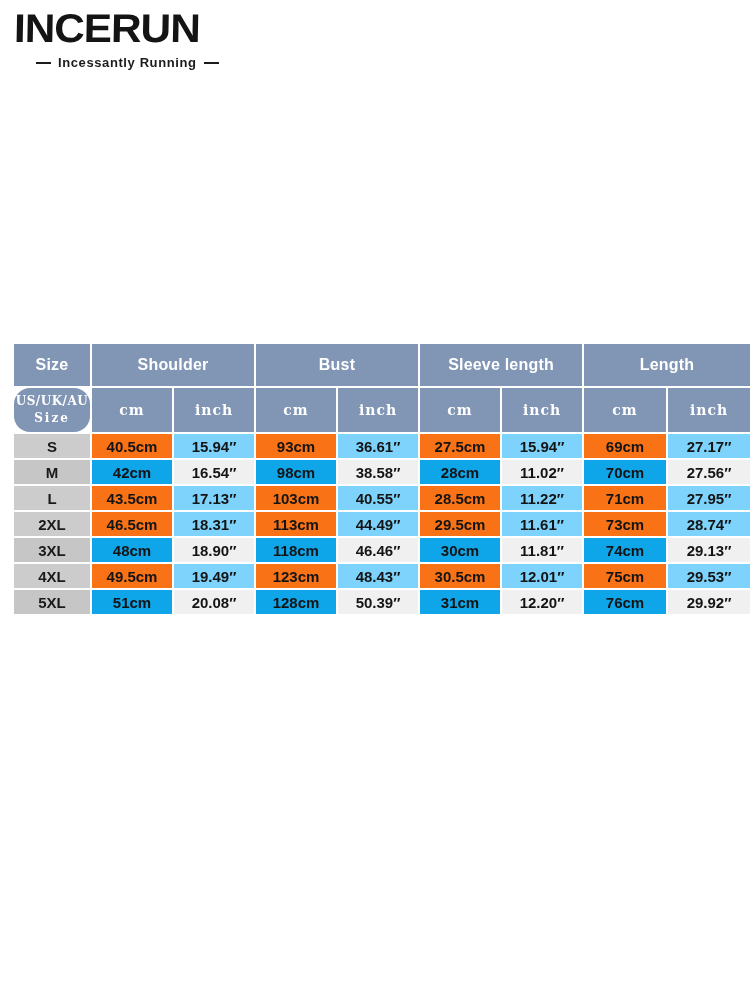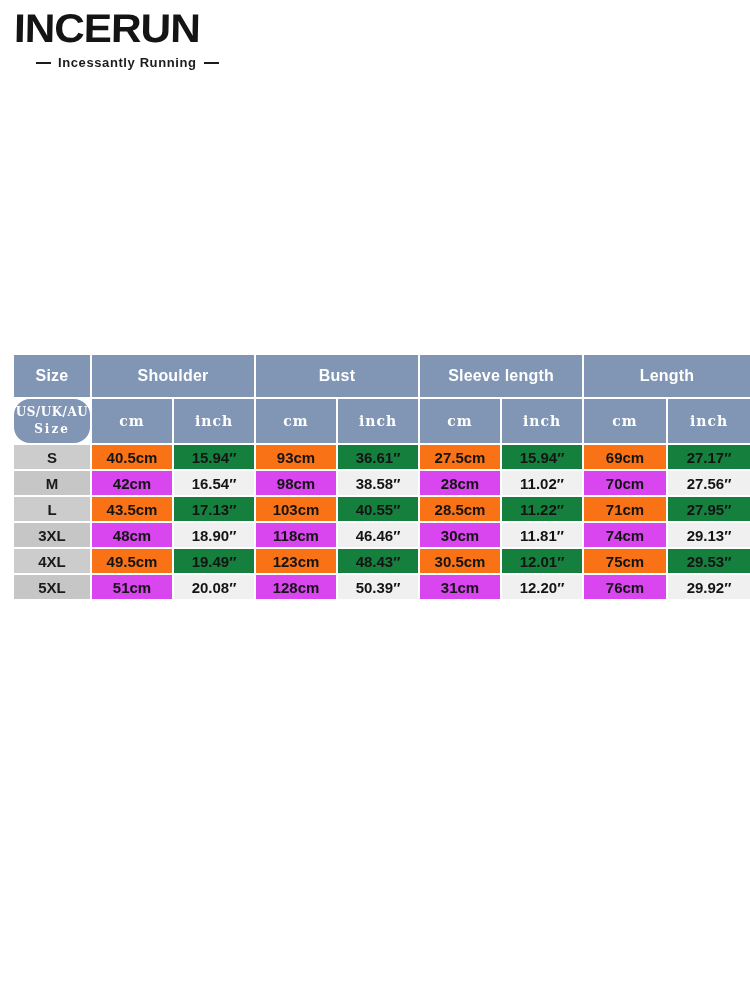--- a/index.html
+++ b/index.html
@@ -53,21 +53,21 @@
     font-weight: bold;
     color: #1b1b1b;
     letter-spacing: 0.6px;
     white-space: nowrap;
   }
 
   
   .size-table-wrap {
     position: absolute;
     left: 12px;
-    top: 353px;
+    top: 342px;
     width: 730px;
   }
   table.size-table {
     width: 730px;
     border-collapse: separate;
     border-spacing: 2px;
     table-layout: fixed;
   }
   table.size-table td,
   table.size-table th {
@@ -116,29 +116,29 @@
     font-family: "Liberation Sans", sans-serif;
   }
   .c-cm {
     background: #f97316;
     color: #141414;
     height: 24px;
     font-size: 15px;
     font-family: "Liberation Sans", sans-serif;
   }
   .c-inch {
-    background: #15803d;
+    background: #7dd3fc;
     color: #141414;
     height: 24px;
     font-size: 15px;
     font-family: "Liberation Sans", sans-serif;
   }
   tr.alt .c-inch { background: #f0f0f0; }
   tr.alt .c-size { background: #c6c6c6; }
-  tr.alt .c-cm   { background: #d946ef; }
+  tr.alt .c-cm   { background: #0ea5e9; }
 </style>
 </head>
 <body>
 
 <div class="brand">
   <div class="brand-wordmark">INCERUN</div>
   <div class="brand-tagline-row">
     <span class="brand-rule"></span>
     <span class="brand-tagline">Incessantly Running</span>
     <span class="brand-rule"></span>
@@ -208,20 +208,31 @@
           <td class="c-size">L</td>
           <td class="c-cm">43.5cm</td>
           <td class="c-inch">17.13″</td>
           <td class="c-cm">103cm</td>
           <td class="c-inch">40.55″</td>
           <td class="c-cm">28.5cm</td>
           <td class="c-inch">11.22″</td>
           <td class="c-cm">71cm</td>
           <td class="c-inch">27.95″</td>
         </tr>
+        <tr>
+          <td class="c-size">2XL</td>
+          <td class="c-cm">46.5cm</td>
+          <td class="c-inch">18.31″</td>
+          <td class="c-cm">113cm</td>
+          <td class="c-inch">44.49″</td>
+          <td class="c-cm">29.5cm</td>
+          <td class="c-inch">11.61″</td>
+          <td class="c-cm">73cm</td>
+          <td class="c-inch">28.74″</td>
+        </tr>
         <tr class="alt">
           <td class="c-size">3XL</td>
           <td class="c-cm">48cm</td>
           <td class="c-inch">18.90″</td>
           <td class="c-cm">118cm</td>
           <td class="c-inch">46.46″</td>
           <td class="c-cm">30cm</td>
           <td class="c-inch">11.81″</td>
           <td class="c-cm">74cm</td>
           <td class="c-inch">29.13″</td>

